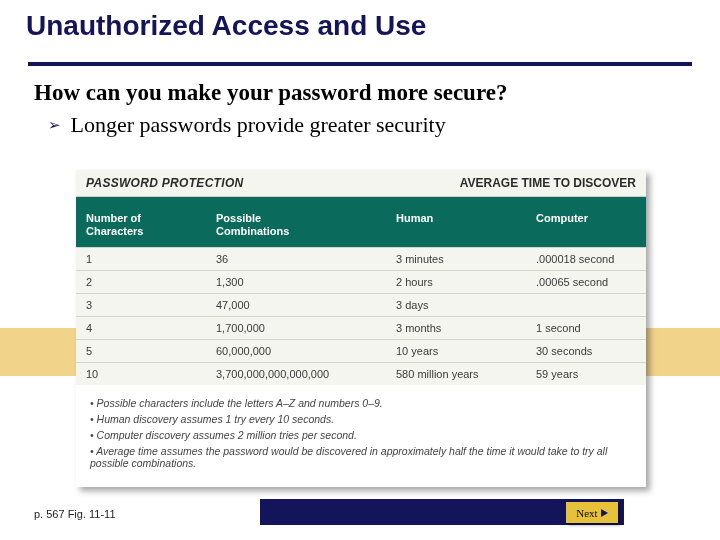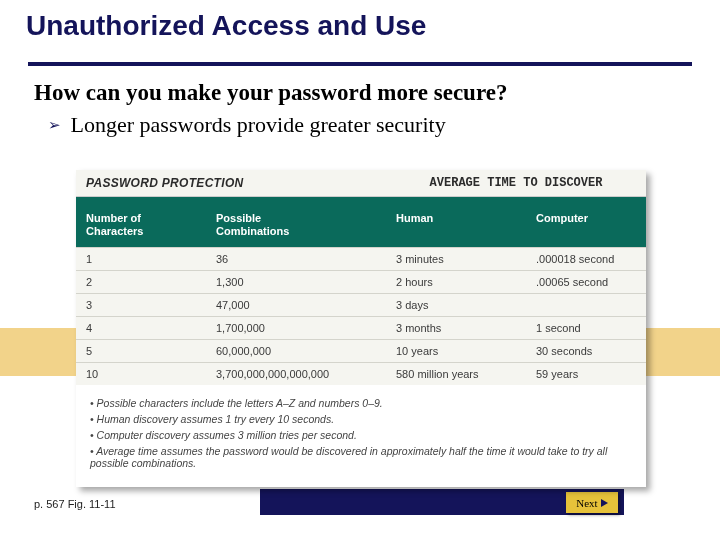--- a/index.html
+++ b/index.html
@@ -85,22 +85,21 @@
   }
   .fig-headrow .left {
     flex: 0 0 310px;
     padding: 6px 10px;
     font-style: italic;
     letter-spacing: 0.3px;
   }
   .fig-headrow .right {
     flex: 1;
     padding: 6px 10px;
-    text-align: center;
-    font-family: Liberation Mono, monospace;
+    text-align: right;
   }
   .fig-subhead {
     display: flex;
     background: #0a6a5b;
     color: #fff;
     font-family: Arial, sans-serif;
     font-weight: bold;
     font-size: 11px;
   }
   .fig-subhead > div { padding: 8px 10px 10px 10px; margin-top: 7px; }
@@ -123,21 +122,21 @@
     background: #fff;
     font-family: Arial, sans-serif;
     font-size: 10.5px;
     font-style: italic;
     color: #444;
   }
   .notes .note-line { margin: 4px 0; }
   .footer {
     position: absolute;
     left: 0;
-    bottom: 22px;
+    bottom: 12px;
     width: 652px;
     height: 30px;
   }
   .footer-band {
     position: absolute;
     bottom: 3px;
     left: 260px;
     right: 28px;
     height: 26px;
     background: #14145a;
@@ -240,21 +239,21 @@
             <div class="c1">10</div>
             <div class="c2">3,700,000,000,000,000</div>
             <div class="c3">580 million years</div>
             <div class="c4">59 years</div>
           </div>
         </div>
 
       <div class="notes" id="notes-container">
           <div class="note-line">• Possible characters include the letters A–Z and numbers 0–9.</div>
           <div class="note-line">• Human discovery assumes 1 try every 10 seconds.</div>
-          <div class="note-line">• Computer discovery assumes 3 million tries per second.</div>
+          <div class="note-line">• Computer discovery assumes 2 million tries per second.</div>
           <div class="note-line">• Average time assumes the password would be discovered in approximately half the time it would take to try all possible combinations.</div>
         </div>
     </div>
   </div>
 
   <div class="footer">
     <div class="footer-band"></div>
     <div class="page-ref">p. 567 Fig. 11-11</div>
     <div class="next-btn">
       <span>Next</span>

